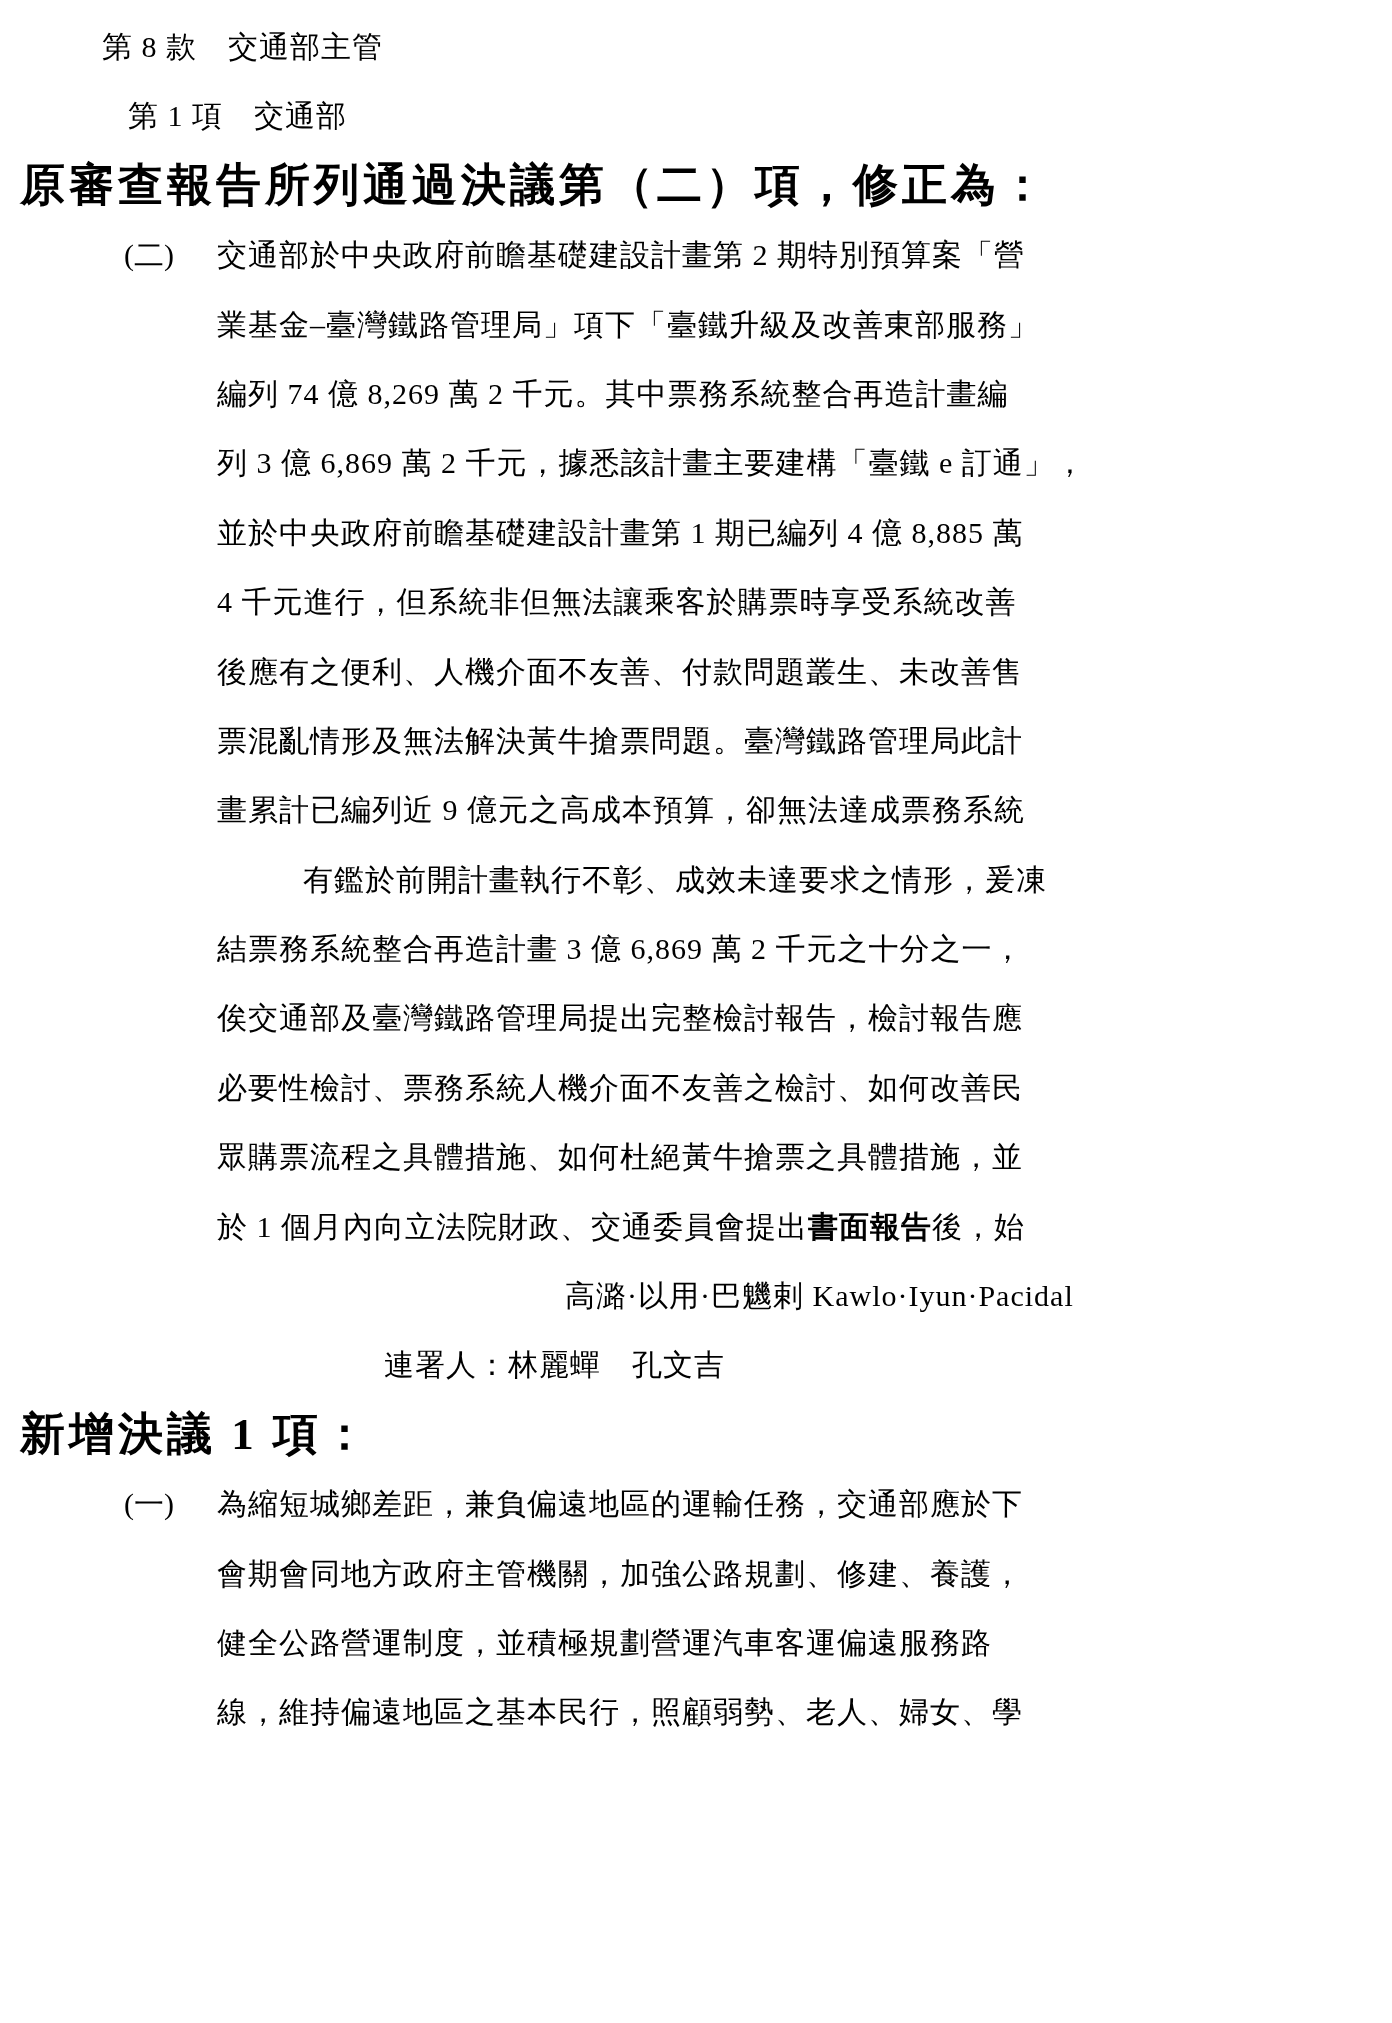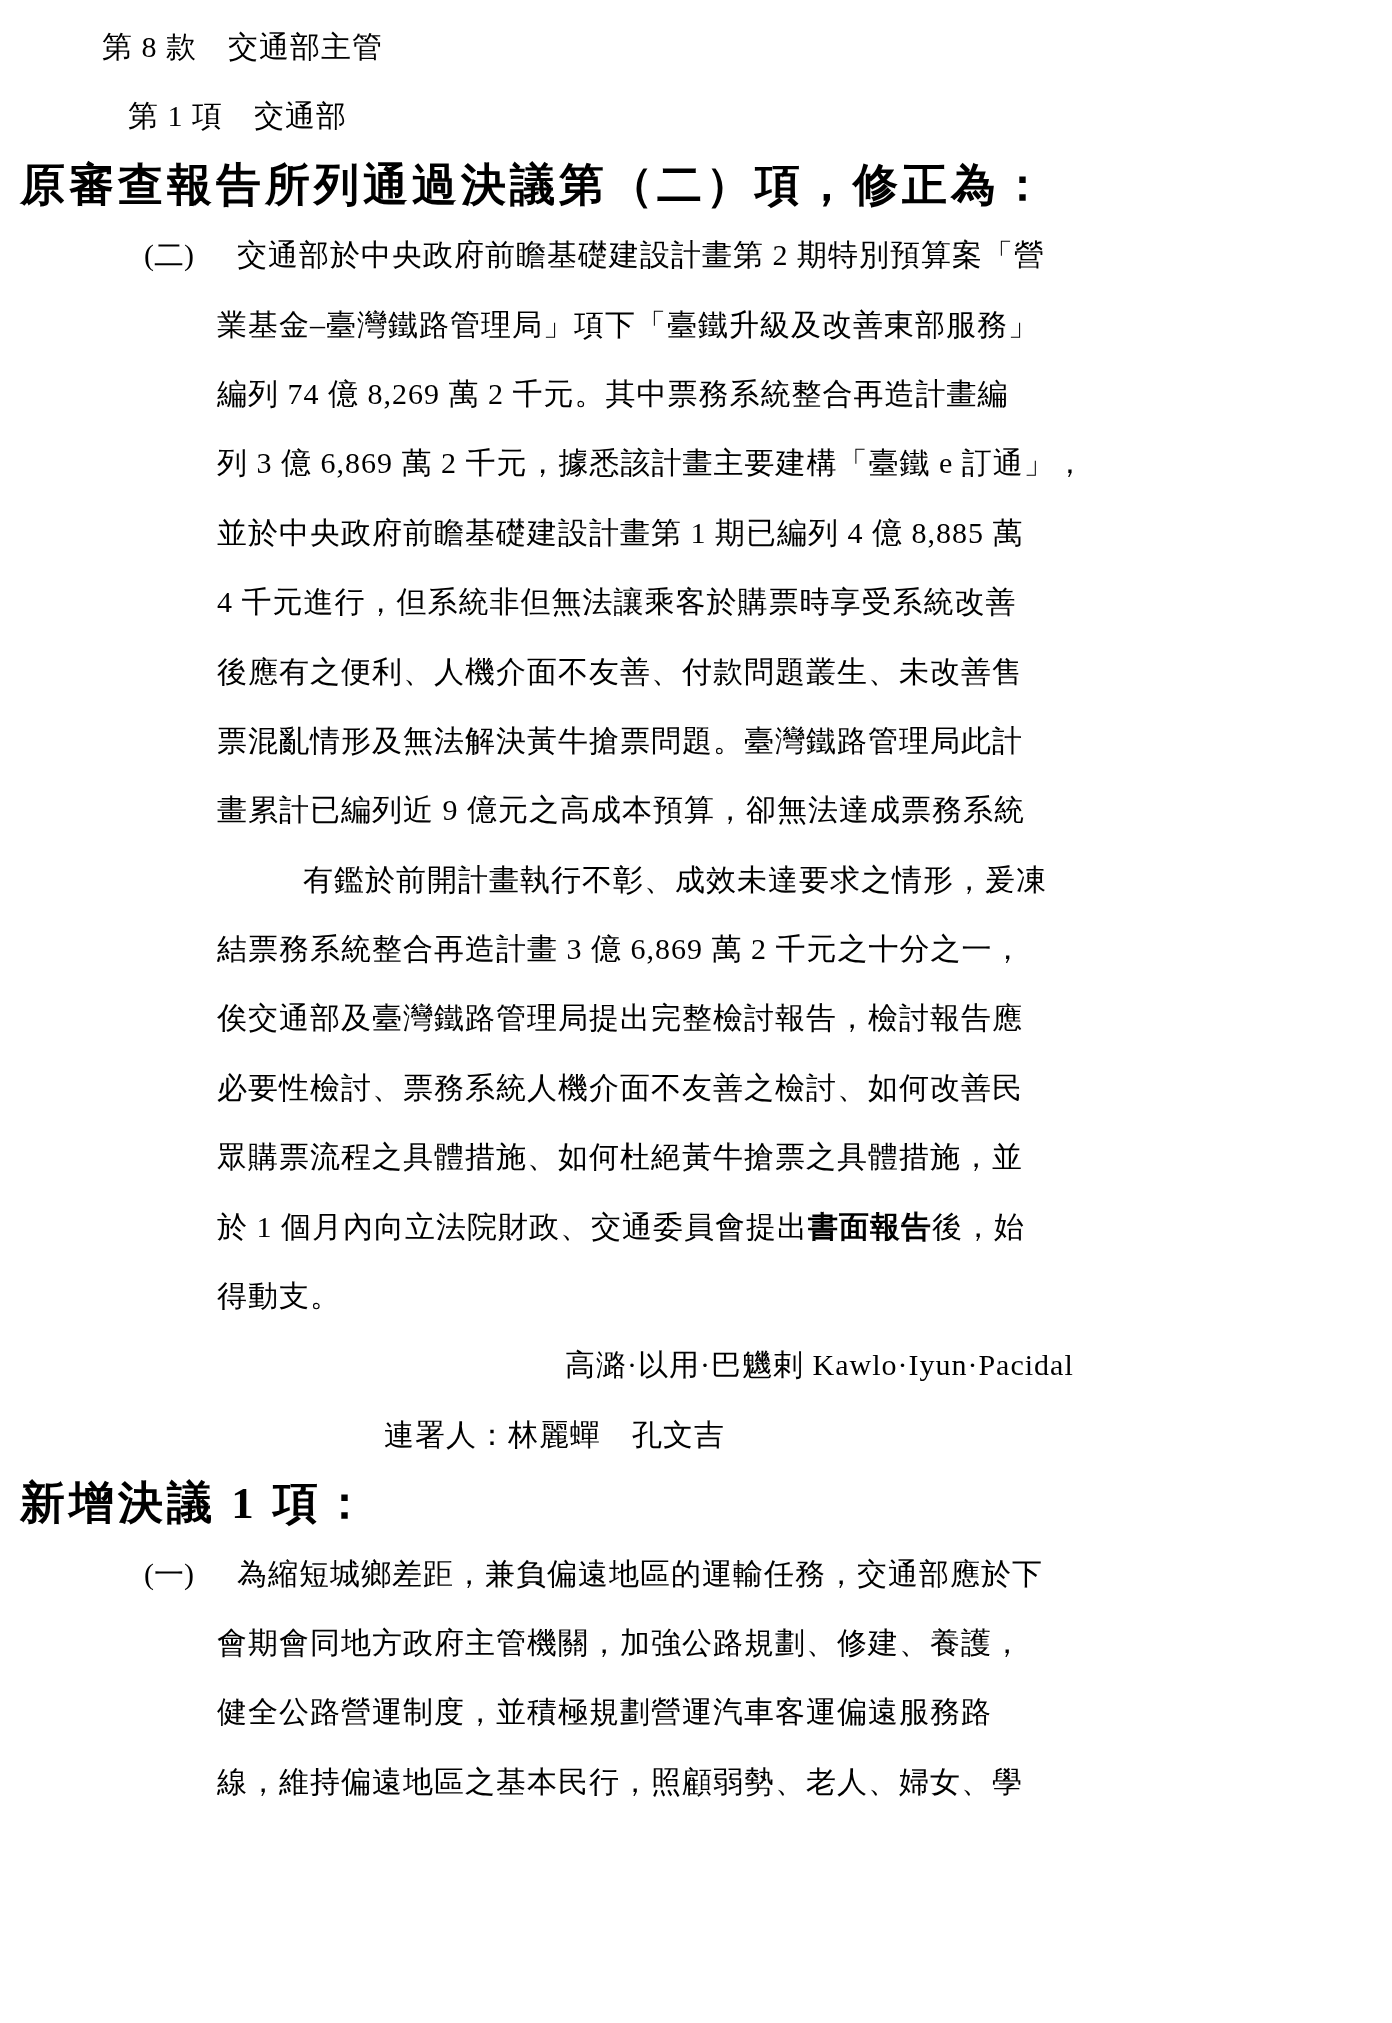--- a/index.html
+++ b/index.html
@@ -26,21 +26,21 @@
     line-height: 69.4px;
     font-size: 30px;
     letter-spacing: 1px;
     white-space: nowrap;
     overflow: visible;
   }
   
   .pl-section  { padding-left: 102px; }
   .pl-sub      { padding-left: 128px; }
   .pl-head     { padding-left: 124px; }
-  .pl-item     { padding-left: 124px; margin-left: 20px; }
+  .pl-item     { padding-left: 124px; }
   .pl-body     { padding-left: 217px; }
   .pl-para     { padding-left: 303px; }
   .pl-sign     { padding-left: 384px; }
   .pl-sign2    { padding-left: 565px; }
   .head {
     font-weight: bold;
     font-size: 45px;
     letter-spacing: 4px;
     padding-left: 20px;
   }
@@ -79,21 +79,20 @@
 
   <div class="line pl-body">結票務系統整合再造計畫 3 億 6,869 萬 2 千元之十分之一，</div>
   <div class="line pl-body">俟交通部及臺灣鐵路管理局提出完整檢討報告，檢討報告應</div>
   <div class="line pl-body">必要性檢討、票務系統人機介面不友善之檢討、如何改善民</div>
   <div class="line pl-body">眾購票流程之具體措施、如何杜絕黃牛搶票之具體措施，並</div>
 
   <div class="line pl-body">
     <span>於 1 個月內向立法院財政、交通委員會提出</span><span class="b">書面報告</span><span>後，始</span>
   </div>
 
-  <div class="line pl-body">得動支。</div>
 
   <div class="line pl-sign2">高潞·以用·巴魕剌 Kawlo·Iyun·Pacidal</div>
   <div class="line pl-sign">連署人：林麗蟬　孔文吉</div>
 
   <div class="line pl-head head">新增決議 1 項：</div>
 
   <div class="line pl-item">
     <span class="marker">(一)</span><span>為縮短城鄉差距，兼負偏遠地區的運輸任務，交通部應於下</span>
   </div>
 

